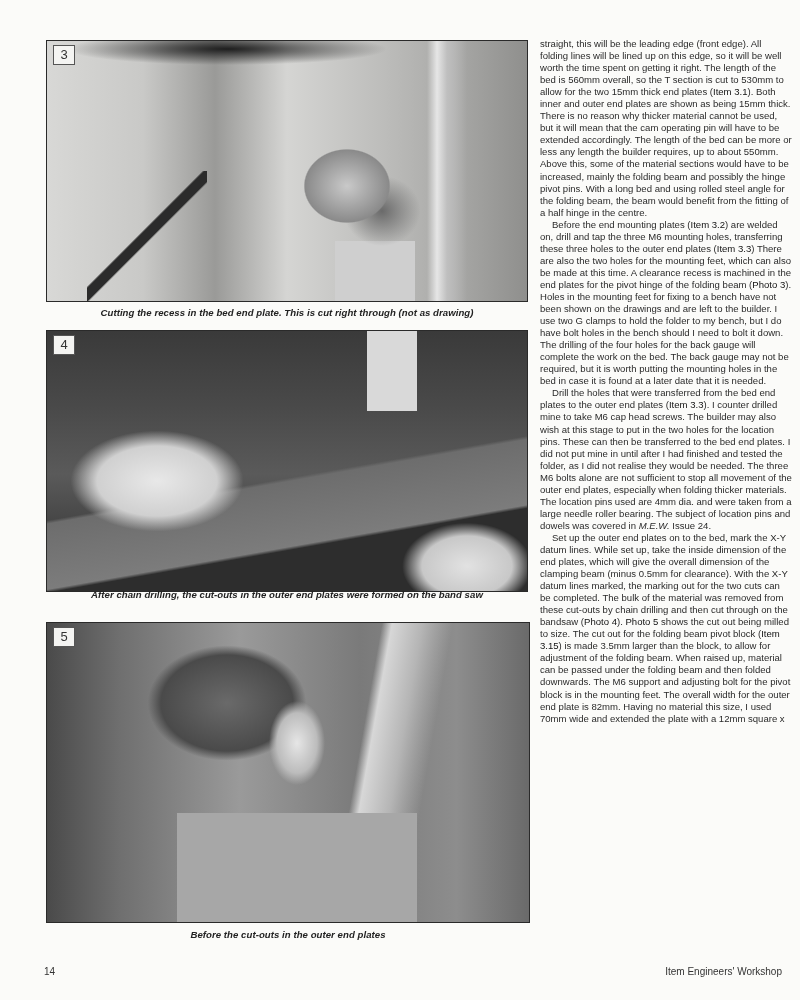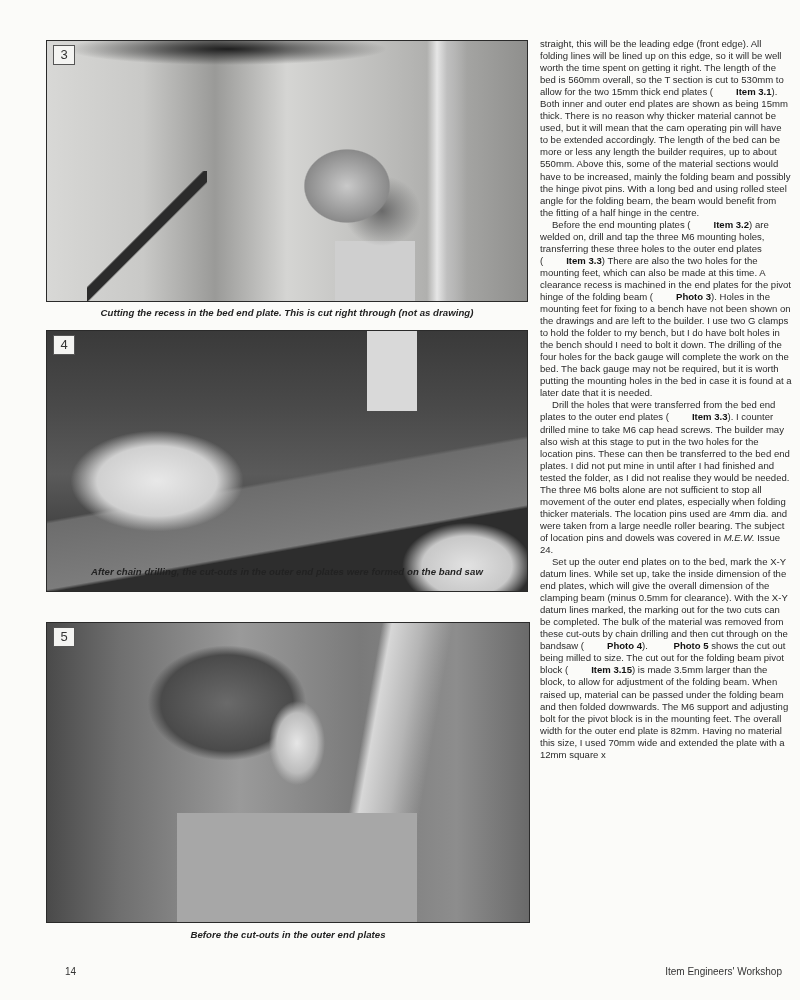--- a/index.html
+++ b/index.html
@@ -27,35 +27,35 @@
         background:
           radial-gradient(ellipse 40px 60px at 250px 120px, #e6e6e6 0%, #bcbcbc 50%, transparent 70%),
           radial-gradient(ellipse 110px 80px at 180px 80px, #6a6a6a 0%, #4a4a4a 60%, transparent 72%),
           linear-gradient(#a7a7a7 0 0) 130px 190px / 240px 110px no-repeat,
           linear-gradient(#3d3d3d 0 0) 200px 230px / 140px 70px no-repeat,
           linear-gradient(100deg, transparent 0, transparent 330px, #d7d7d7 340px, #b5b5b5 370px, transparent 400px),
           linear-gradient(90deg, #4a4a4a 0%, #6f6f6f 15%, #9a9a9a 40%, #7a7a7a 65%, #8d8d8d 85%, #6a6a6a 100%); }
   .col { position:absolute; left:540px; top:38px; width:252px; font-size:9.55px; line-height:12.05px; color:#2a2a2a; }
   .col p { margin:0; text-indent:0; text-align:left; }
   .col p.ind { text-indent:12px; }
-  .col b { font-weight:bold; color:#111;padding-left:23px; }
-  .folio { position:absolute; top:966px; font-size:10px; color:#333;margin-left:21px; }
+  .col b { font-weight:normal; color:#111; }
+  .folio { position:absolute; top:966px; font-size:10px; color:#333; }
 </style>
 </head>
 <body>
 
 <div id="p3" class="photo">
   <div class="num">3</div>
 </div>
 <div class="caption" style="left:46px; top:307px; width:482px;text-align:center;">Cutting the recess in the bed end plate. This is cut right through (not as drawing)</div>
 
 <div id="p4" class="photo">
   <div class="num">4</div>
 </div>
-<div class="caption" style="left:46px; top:566px; width:482px;">After chain drilling, the cut-outs in the outer end plates were formed on the band saw</div>
+<div class="caption" style="left:46px; top:589px; width:482px;">After chain drilling, the cut-outs in the outer end plates were formed on the band saw</div>
 
 <div id="p5" class="photo">
   <div class="num">5</div>
 </div>
 <div class="caption" style="left:46px; top:929px; width:484px;">Before the cut-outs in the outer end plates</div>
 
 <div class="col">
   <p><span>straight, this will be the leading edge (front edge). All folding lines will be lined up on this edge, so it will be well worth the time spent on getting it right. The length of the bed is 560mm overall, so the T section is cut to 530mm to allow for the two 15mm thick end plates (</span><b>Item 3.1</b><span>). Both inner and outer end plates are shown as being 15mm thick. There is no reason why thicker material cannot be used, but it will mean that the cam operating pin will have to be extended accordingly. The length of the bed can be more or less any length the builder requires, up to about 550mm. Above this, some of the material sections would have to be increased, mainly the folding beam and possibly the hinge pivot pins. With a long bed and using rolled steel angle for the folding beam, the beam would benefit from the fitting of a half hinge in the centre.</span></p>
   <p class="ind"><span>Before the end mounting plates (</span><b>Item 3.2</b><span>) are welded on, drill and tap the three M6 mounting holes, transferring these three holes to the outer end plates (</span><b>Item 3.3</b><span>) There are also the two holes for the mounting feet, which can also be made at this time. A clearance recess is machined in the end plates for the pivot hinge of the folding beam (</span><b>Photo 3</b><span>). Holes in the mounting feet for fixing to a bench have not been shown on the drawings and are left to the builder. I use two G clamps to hold the folder to my bench, but I do have bolt holes in the bench should I need to bolt it down. The drilling of the four holes for the back gauge will complete the work on the bed. The back gauge may not be required, but it is worth putting the mounting holes in the bed in case it is found at a later date that it is needed.</span></p>
   <p class="ind"><span>Drill the holes that were transferred from the bed end plates to the outer end plates (</span><b>Item 3.3</b><span>). I counter drilled mine to take M6 cap head screws. The builder may also wish at this stage to put in the two holes for the location pins. These can then be transferred to the bed end plates. I did not put mine in until after I had finished and tested the folder, as I did not realise they would be needed. The three M6 bolts alone are not sufficient to stop all movement of the outer end plates, especially when folding thicker materials. The location pins used are 4mm dia. and were taken from a large needle roller bearing. The subject of location pins and dowels was covered in </span><i>M.E.W.</i><span> Issue 24.</span></p>

